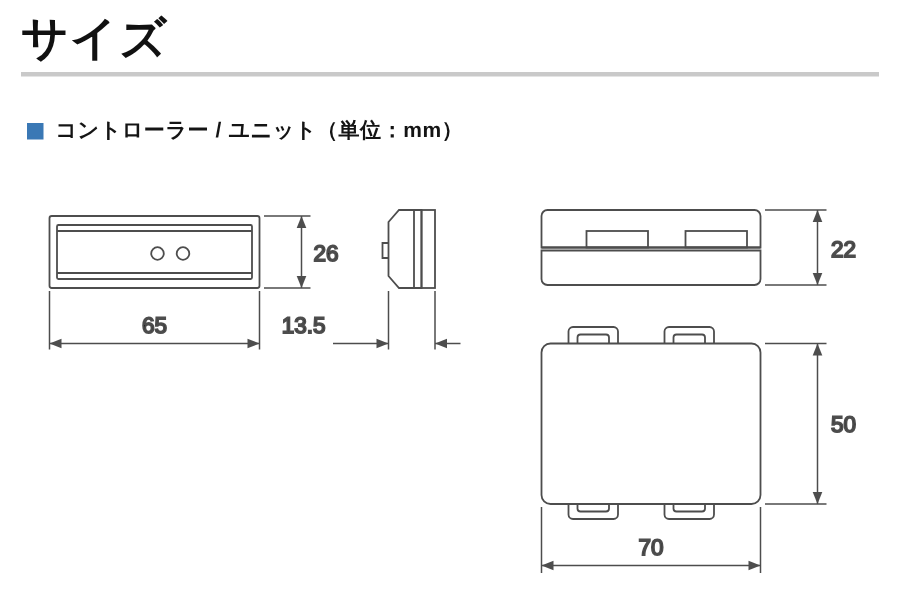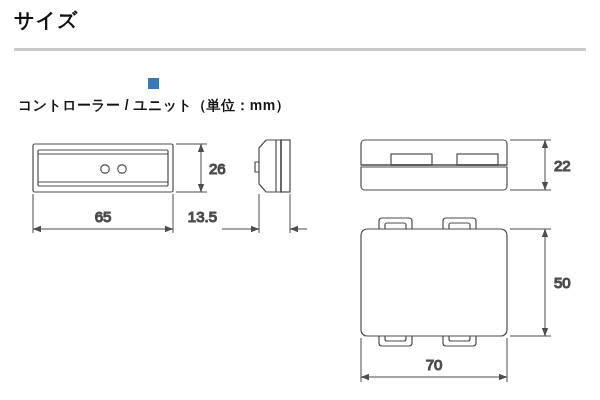--- a/index.html
+++ b/index.html
@@ -19,21 +19,21 @@
     width: 600px;
     height: 400px;
     position: relative;
     background: #ffffff;
     box-sizing: border-box;
   }
   .page-title {
     position: absolute;
     left: 14px;
     top: 9px;
-    font-size: 20px;
+    font-size: 31px;
     font-weight: bold;
     letter-spacing: 1px;
     color: #111111;
     line-height: 1.1;
     white-space: nowrap;
   }
   .title-rule {
     position: absolute;
     left: 14px;
     top: 48px;
@@ -46,21 +46,20 @@
     left: 18px;
     top: 78px;
     display: flex;
     align-items: center;
     gap: 8px;
     font-size: 14px;
     font-weight: bold;
     color: #141414;
     white-space: nowrap;
     letter-spacing: 0.4px;
-    flex-direction: column;
   }
   .bullet-square {
     width: 11px;
     height: 11px;
     display: inline-block;
     flex: 0 0 auto;
   }
   .drawing-area {
     position: absolute;
     left: 0;

